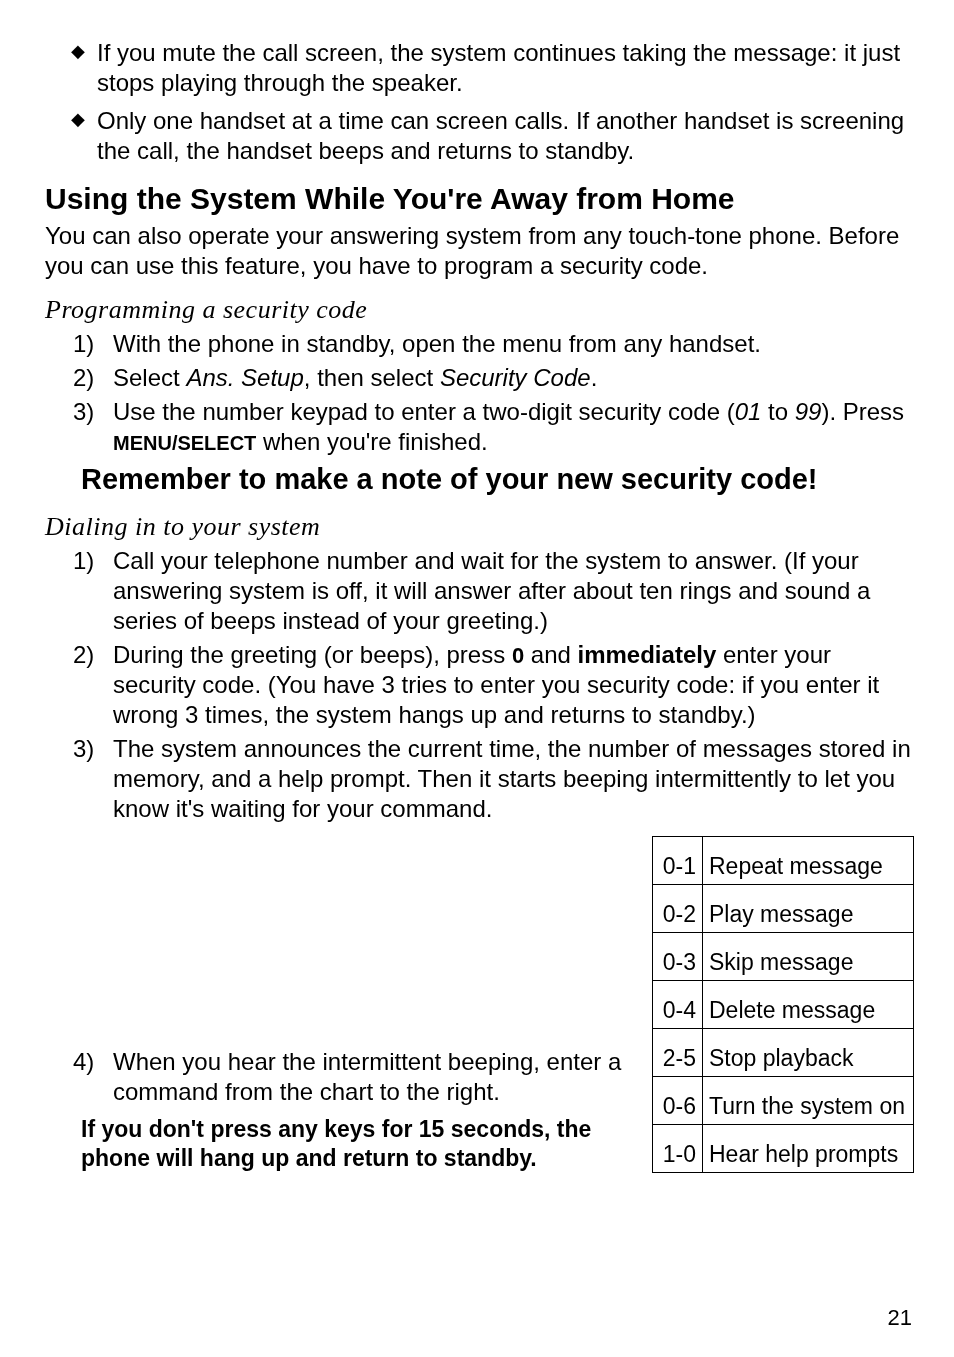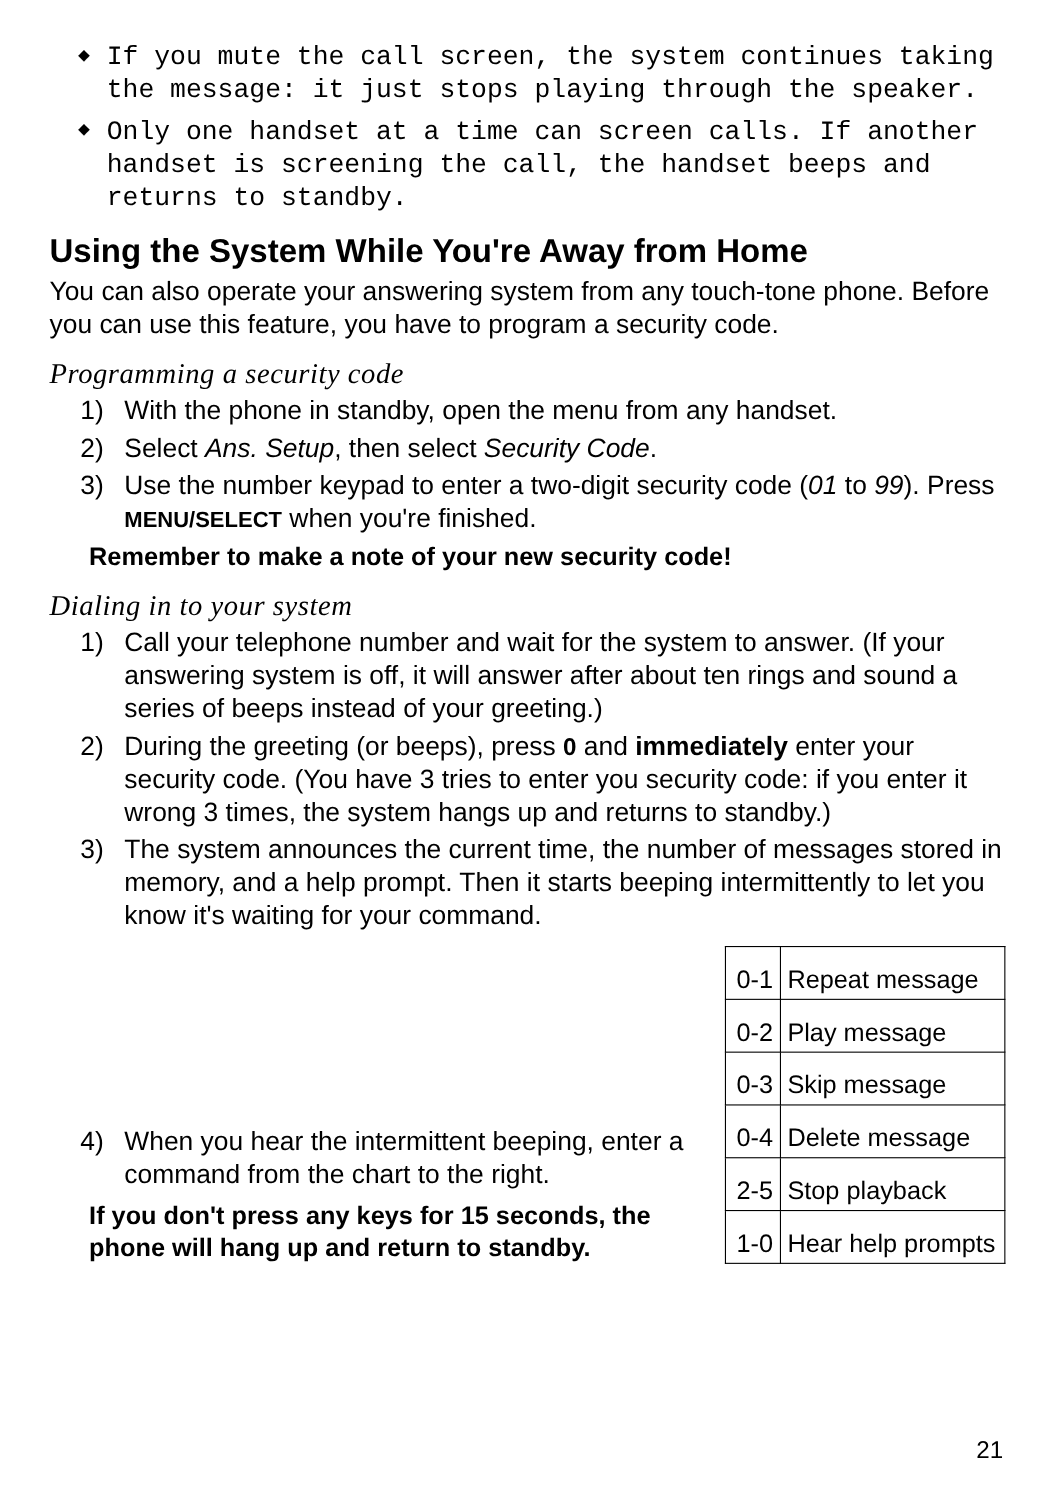--- a/index.html
+++ b/index.html
@@ -12,21 +12,20 @@
       background: #fff;
       color: #000;
       width: 954px;
       height: 1357px;
       padding: 38px 40px 30px 45px;
       position: relative;
     }
     .bullet-list {
       list-style: none;
       margin-bottom: 4px;
-      font-family: Liberation Mono, monospace;
     }
     .bullet-list li {
       font-size: 24px;
       line-height: 1.25;
       padding-left: 52px;
       position: relative;
       margin-bottom: 8px;
     }
     .bullet-list li::before {
       content: "◆";
@@ -84,21 +83,21 @@
     }
     .key-label-zero {
       font-family: Arial, Helvetica, sans-serif;
       font-weight: bold;
       font-size: 22px;
     }
     .bold {
       font-weight: bold;
     }
     .remember-note {
-      font-size: 23px;
+      font-size: 29px;
       font-weight: bold;
       margin-left: 36px;
       margin-top: 6px;
       margin-bottom: 16px;
     }
     .dialing-section {
       margin-top: 2px;
     }
     .side-by-side {
       display: flex;
@@ -200,20 +199,24 @@
           </tr>
           <tr>
             <td>0-4</td>
             <td>Delete message</td>
           </tr>
           <tr>
             <td>2-5</td>
             <td>Stop playback</td>
           </tr>
           <tr>
+            <td>0-6</td>
+            <td>Turn the system on</td>
+          </tr>
+          <tr>
             <td>1-0</td>
             <td>Hear help prompts</td>
           </tr>
         </tbody>
     </table>
   </div>
 </div>
 
 <div class="page-number">21</div>
 

